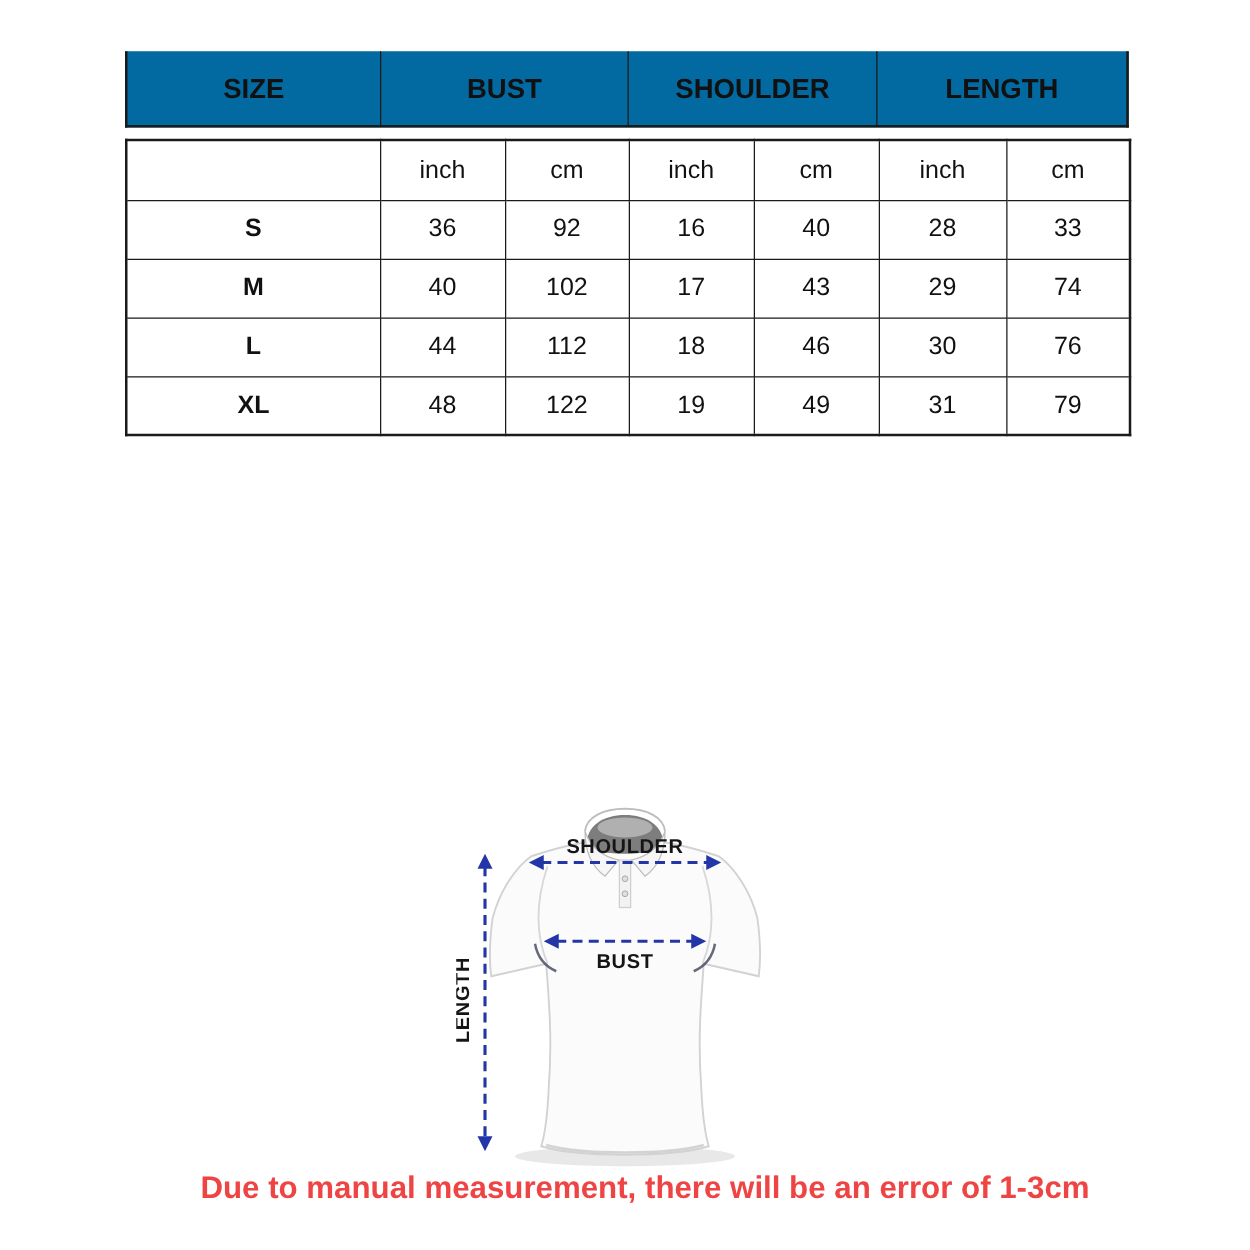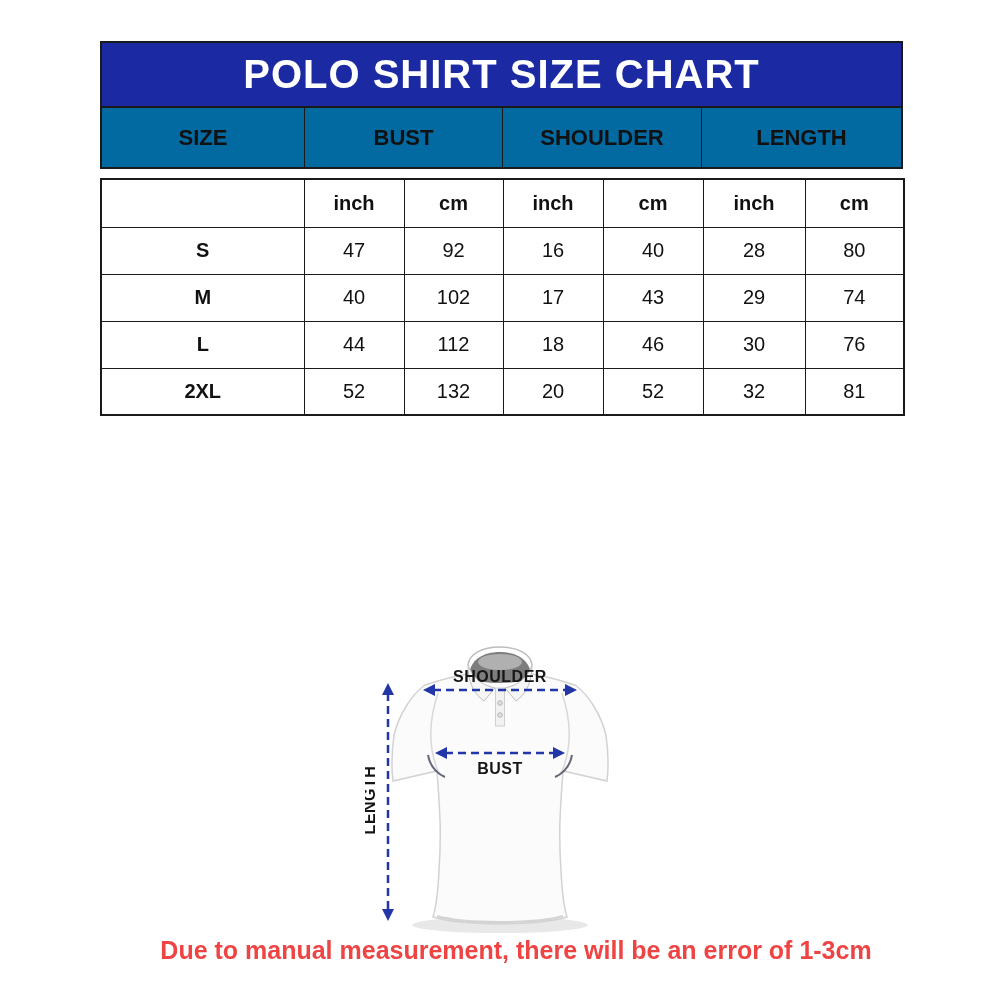--- a/index.html
+++ b/index.html
@@ -15,39 +15,36 @@
   .group-header { display:grid; grid-template-columns:203fr 199fr 200fr 201fr;
                   height:61px; background:#0369a1; border:2px solid #1a1a1a; border-top:none; }
   .group-header .gcell { display:flex; align-items:center; justify-content:center;
                          font-weight:bold; font-size:22px; color:#111; }
   .group-header .gcell + .gcell { border-left:1.5px solid #1a1a1a; }
 
   table.data { margin-top:9px; width:803px; border-collapse:collapse; table-layout:fixed;
                border:2px solid #1a1a1a; }
   table.data td { border:1.5px solid #1a1a1a; text-align:center; vertical-align:middle;
                   font-size:20px; color:#111; height:47px; padding:0; background:#fff; }
-  table.data tr.units td { height:48px; font-weight:bold; }
+  table.data tr.units td { height:48px; font-weight:normal; }
   table.data td.size-cell { font-weight:bold; }
 
   .diagram { position:absolute; left:365px; top:635px; width:250px; height:310px; }
 
   .note { position:absolute; left:16px; top:936px; width:1000px; text-align:center;
           color:#ef4444; font-weight:bold; font-size:25px; }
 
   svg text.meas { font-family:"Liberation Sans", sans-serif; font-weight:bold;
                   font-size:16px; fill:#151515; letter-spacing:0.5px; }
 </style>
 </head>
 <body>
 
 <div class="chart-block">
 
-  <div class="banner">
-    <span>POLO SHIRT SIZE CHART</span>
-  </div>
 
   <div class="group-header">
     <div class="gcell">SIZE</div>
     <div class="gcell">BUST</div>
     <div class="gcell">SHOULDER</div>
     <div class="gcell">LENGTH</div>
   </div>
 
   <table class="data">
     <colgroup>
@@ -64,53 +61,53 @@
         <td></td>
         <td>inch</td>
         <td>cm</td>
         <td>inch</td>
         <td>cm</td>
         <td>inch</td>
         <td>cm</td>
       </tr>
       <tr>
         <td class="size-cell">S</td>
-        <td>47</td>
+        <td>36</td>
         <td>92</td>
         <td>16</td>
         <td>40</td>
         <td>28</td>
-        <td>80</td>
+        <td>33</td>
       </tr>
       <tr>
         <td class="size-cell">M</td>
         <td>40</td>
         <td>102</td>
         <td>17</td>
         <td>43</td>
         <td>29</td>
         <td>74</td>
       </tr>
       <tr>
         <td class="size-cell">L</td>
         <td>44</td>
         <td>112</td>
         <td>18</td>
         <td>46</td>
         <td>30</td>
         <td>76</td>
       </tr>
       <tr>
-        <td class="size-cell">2XL</td>
-        <td>52</td>
-        <td>132</td>
-        <td>20</td>
-        <td>52</td>
-        <td>32</td>
-        <td>81</td>
+        <td class="size-cell">XL</td>
+        <td>48</td>
+        <td>122</td>
+        <td>19</td>
+        <td>49</td>
+        <td>31</td>
+        <td>79</td>
       </tr>
     </tbody>
   </table>
 </div>
 
 <div class="diagram">
   <svg width="250" height="310" viewBox="0 0 250 310">
 
     <ellipse cx="135" cy="290" rx="88" ry="8" fill="#dcdcdc" opacity="0.65"></ellipse>
 

